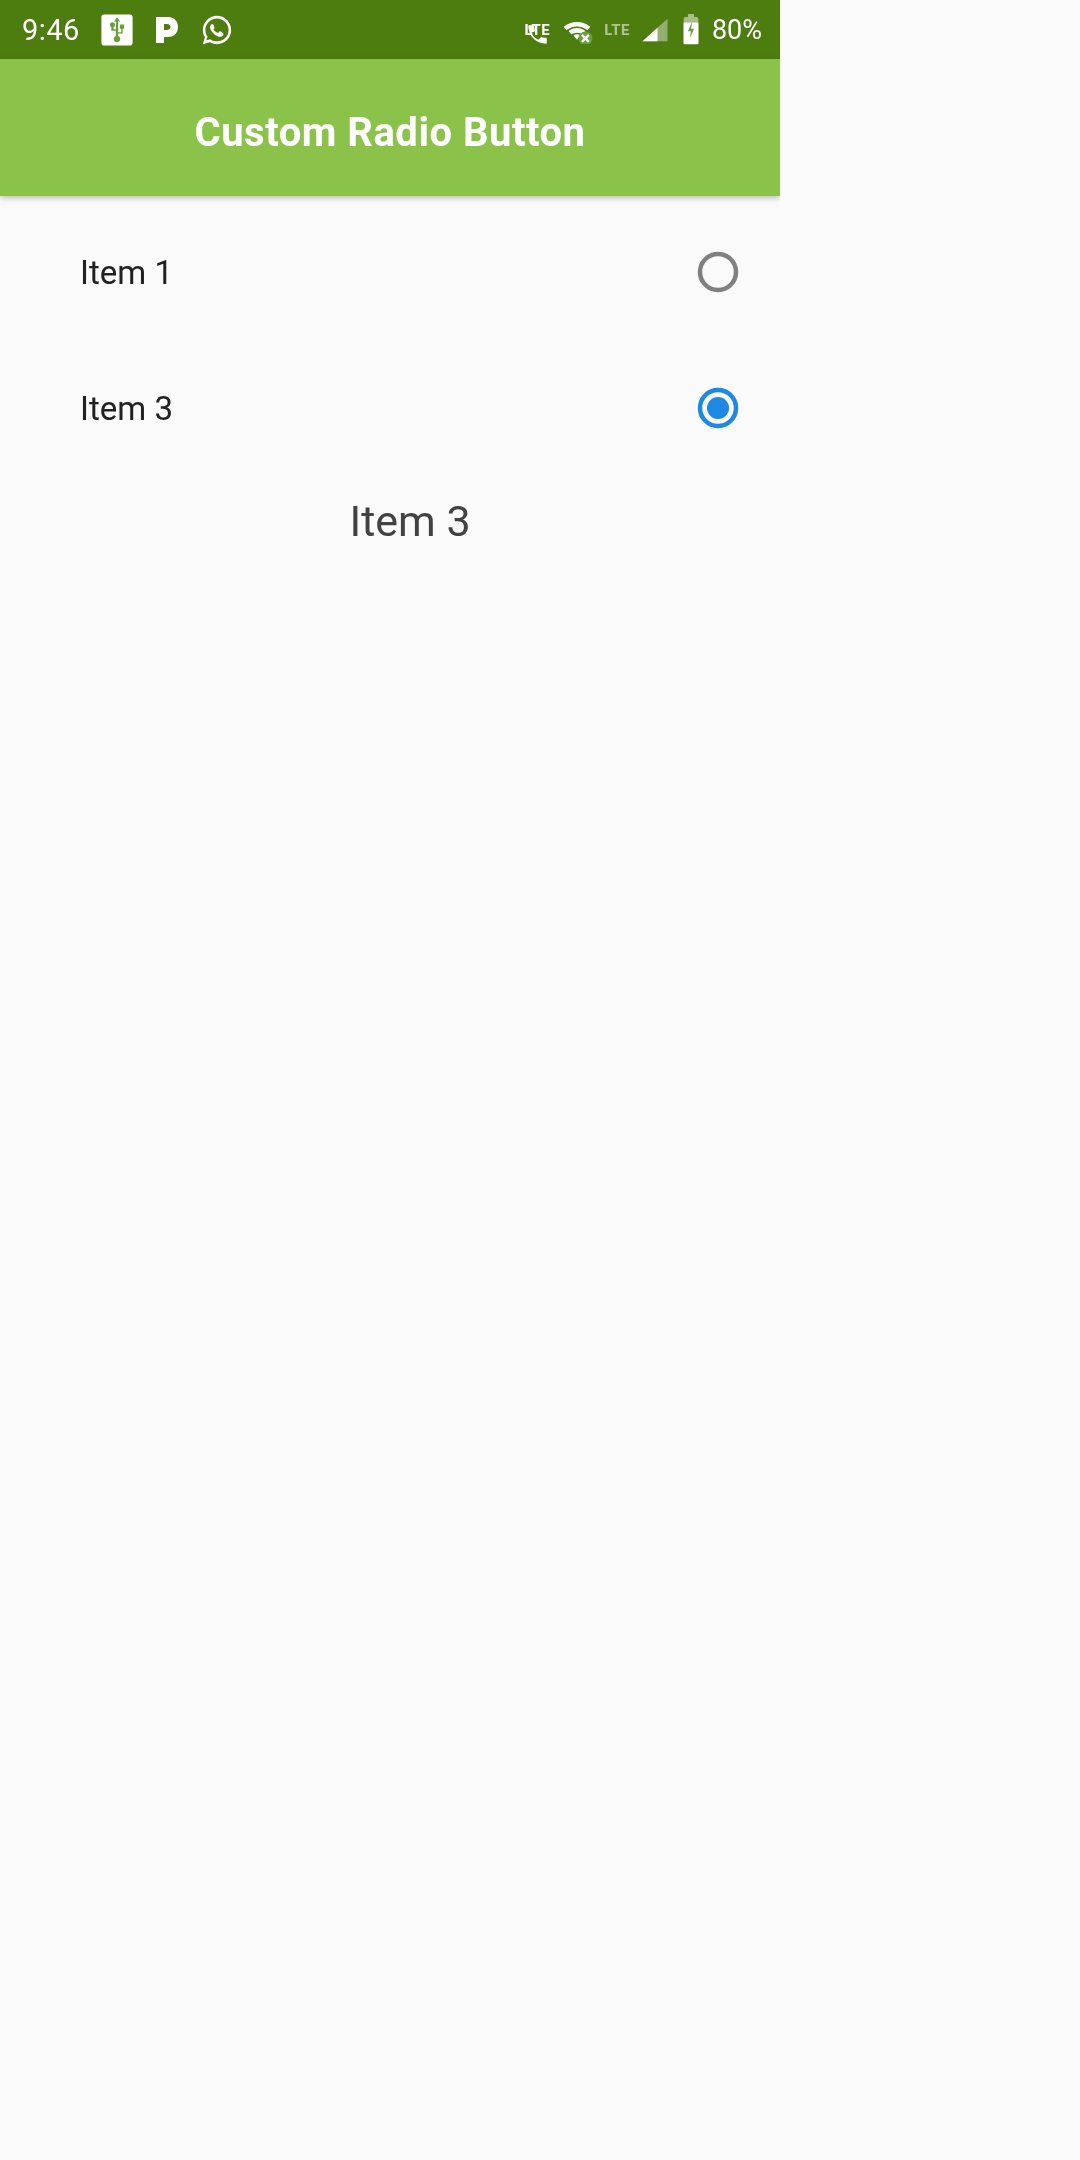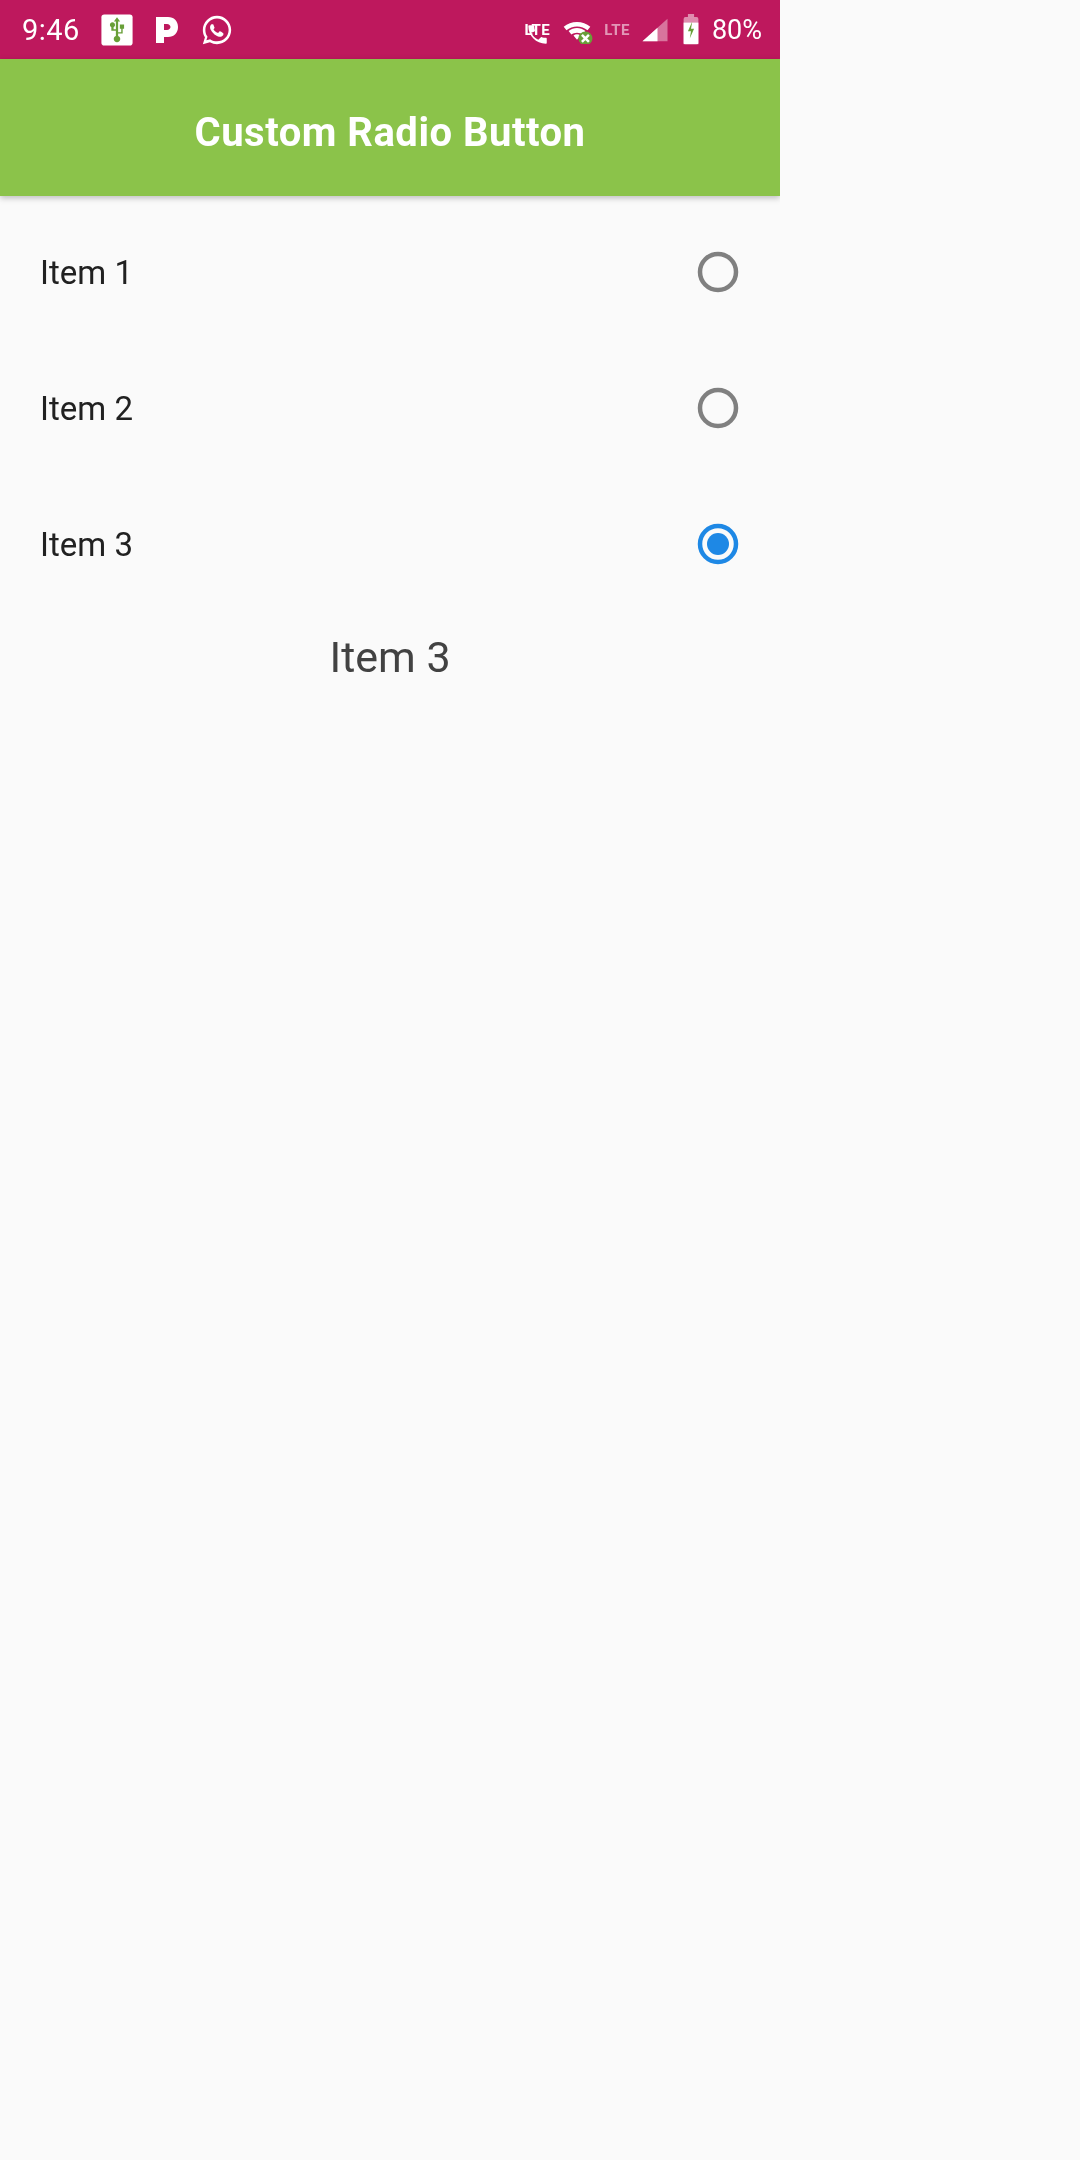--- a/index.html
+++ b/index.html
@@ -10,21 +10,21 @@
     body {
       width: 780px;
       height: 1560px;
       font-family: Roboto, Arial, sans-serif;
       background: #fafafa;
       overflow: hidden;
       transform-origin: top left;
     }
     .status-bar {
       height: 59px;
-      background: #be185d;
+      background: #4d7c0f;
       display: flex;
       align-items: center;
       justify-content: space-between;
       padding: 0 18px 0 22px;
       color: #fff;
     }
     .status-left {
       display: flex;
       align-items: center;
       gap: 20px;
@@ -51,20 +51,21 @@
     }
     .app-title {
       color: #fff;
       font-size: 40px;
       font-weight: 700;
       letter-spacing: 0.5px;
       margin-top: 10px;
     }
     .content {
       padding-top: 8px;
+      padding-left: 40px;
     }
     .radio-item {
       display: flex;
       align-items: center;
       justify-content: space-between;
       padding: 40px 40px 40px 40px;
       height: 136px;
     }
     .radio-label {
       font-size: 33px;
@@ -171,28 +172,20 @@
 
   <div class="radio-item">
     <span class="radio-label">Item 1</span>
     <span class="radio-button">
       <svg width="44" height="44" viewBox="0 0 44 44">
         <circle cx="22" cy="22" r="18" fill="none" stroke="#808080" stroke-width="4.5"></circle>
       </svg>
     </span>
   </div>
 
-  <div class="radio-item">
-    <span class="radio-label">Item 2</span>
-    <span class="radio-button">
-      <svg width="44" height="44" viewBox="0 0 44 44">
-        <circle cx="22" cy="22" r="18" fill="none" stroke="#808080" stroke-width="4.5"></circle>
-      </svg>
-    </span>
-  </div>
 
   <div class="radio-item">
     <span class="radio-label">Item 3</span>
     <span class="radio-button">
       <svg width="44" height="44" viewBox="0 0 44 44">
         <circle cx="22" cy="22" r="18" fill="none" stroke="#1e88e5" stroke-width="4.5"></circle>
         <circle cx="22" cy="22" r="11" fill="#1e88e5"></circle>
       </svg>
     </span>
   </div>

